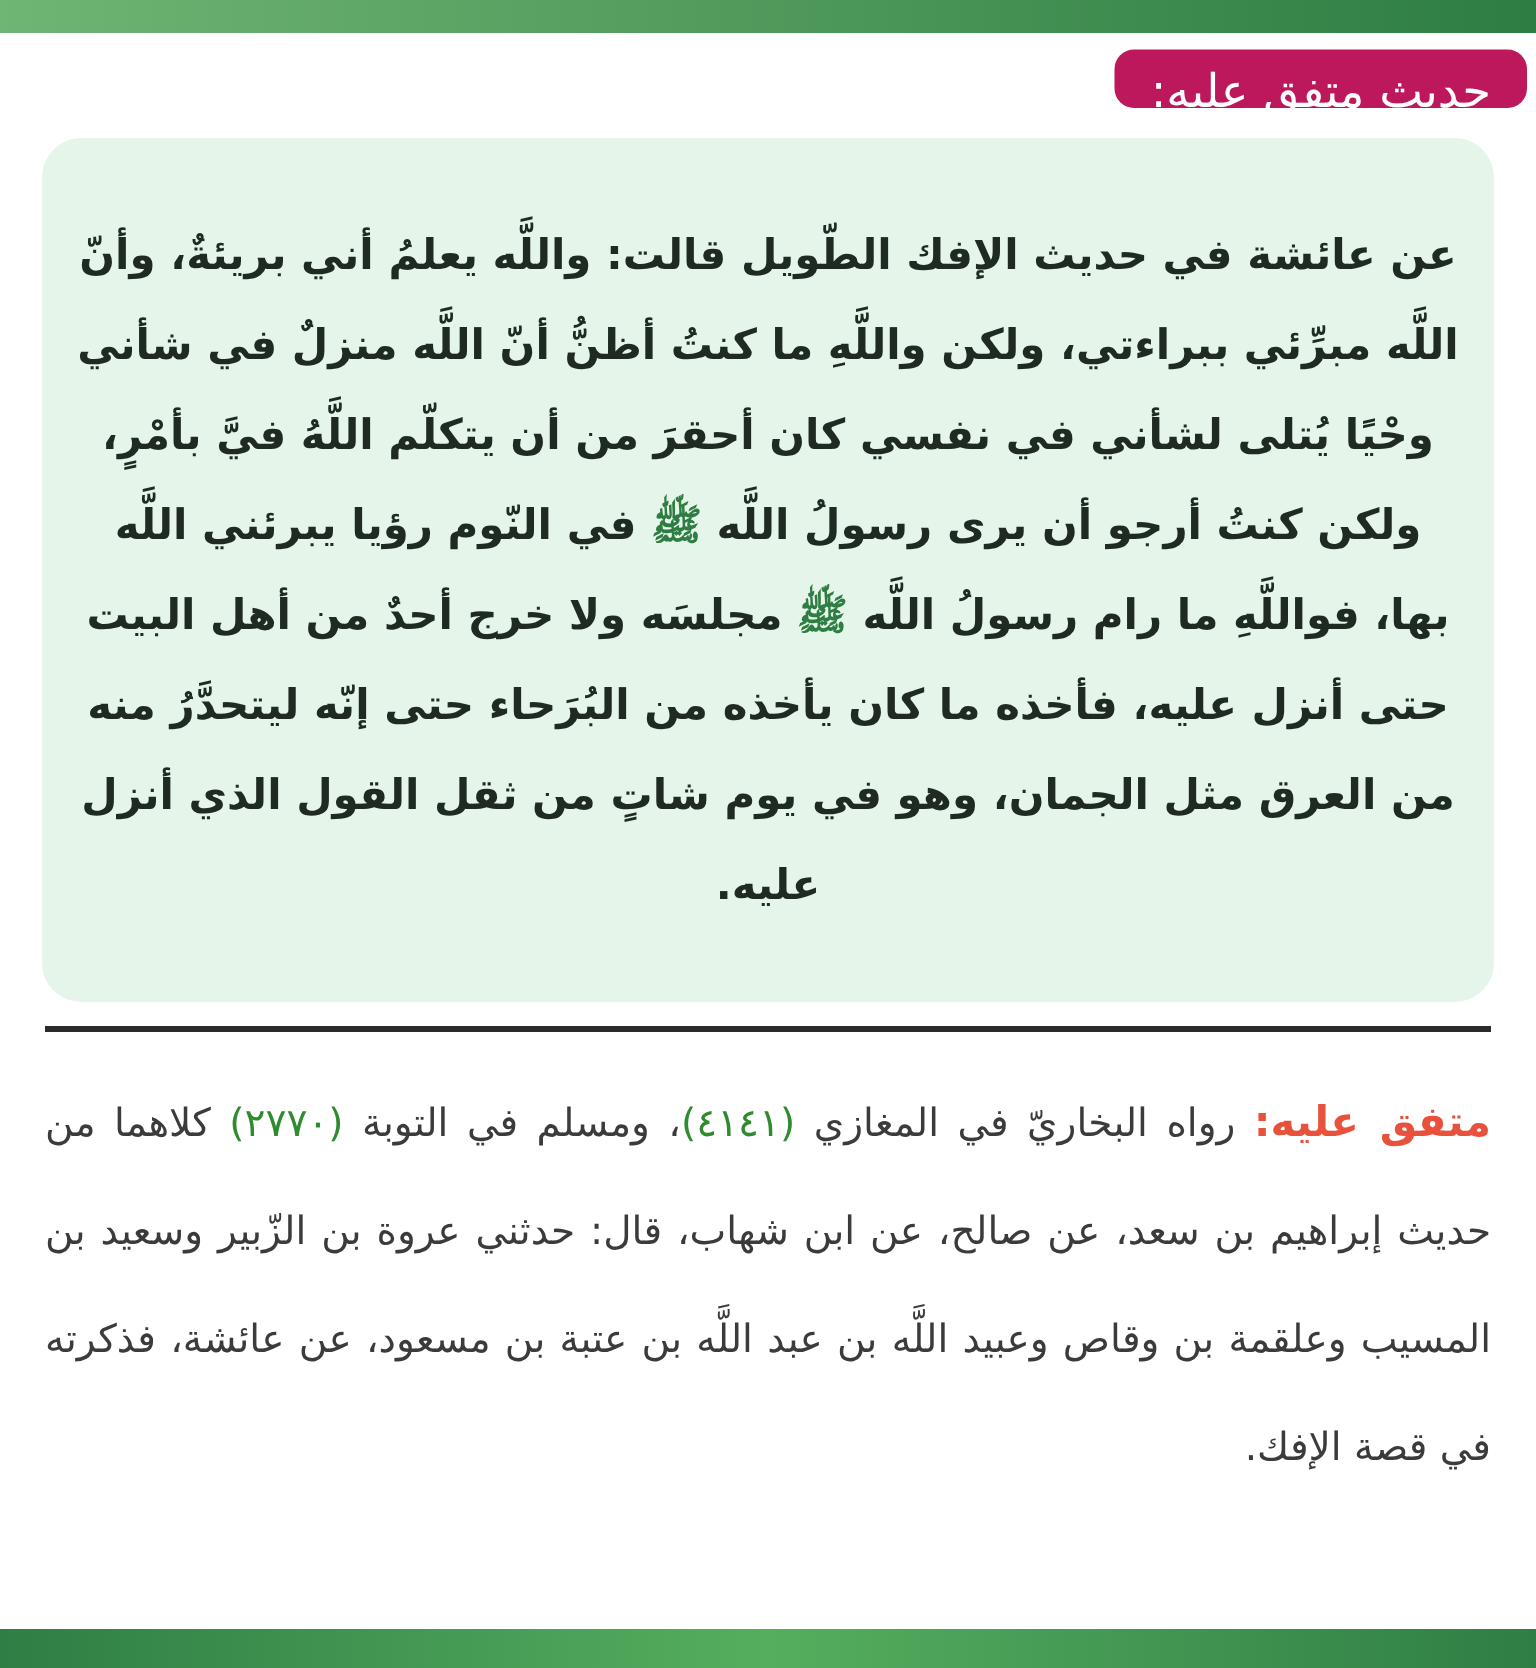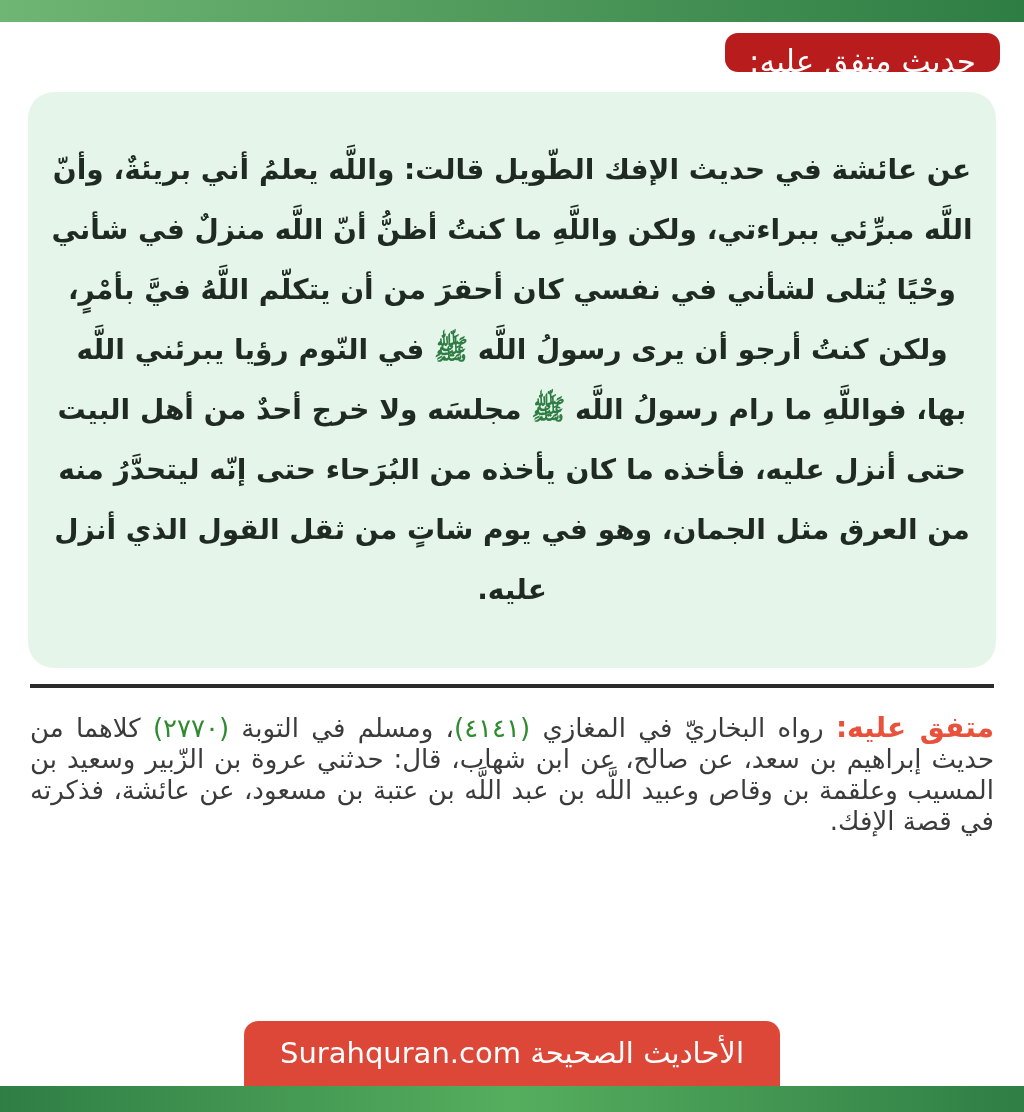--- a/index.html
+++ b/index.html
@@ -18,22 +18,22 @@
   .topbar {
     position: absolute;
     top: 0; left: 0; right: 0;
     height: 22px;
     background: linear-gradient(to right, #6fb573, #2e7d43);
   }
 
   .badge {
     position: absolute;
     top: 33px;
-    right: 24px;
-    background: #b91c1c;
+    right: 6px;
+    background: #be185d;
     color: #ffffff;
     font-size: 31px;
     line-height: 57px;
     height: 39px;
     padding: 0 24px;
     border-radius: 13px;
   }
 
   .hadith-box {
     position: absolute;
@@ -70,21 +70,21 @@
     border: none;
     border-top: 4px solid #2b2b2b;
   }
 
   .reference {
     position: absolute;
     top: 712px;
     right: 30px;
     left: 30px;
     font-size: 26px;
-    line-height: 31px;
+    line-height: 72px;
     color: #3b3b3b;
     text-align: justify;
     text-justify: inter-word;
   }
 
   .ref-lead {
     color: #e8523c;
     font-weight: bold;
     font-size: 28px;
   }
@@ -127,19 +127,16 @@
   </div>
 
   <div class="hadith-box">
     <p class="hadith-text"><span>عن عائشة في حديث الإفك الطّويل قالت: واللَّه يعلمُ أني بريئةٌ، وأنّ اللَّه مبرِّئي ببراءتي، ولكن واللَّهِ ما كنتُ أظنُّ أنّ اللَّه منزلٌ في شأني وحْيًا يُتلى لشأني في نفسي كان أحقرَ من أن يتكلّم اللَّهُ فيَّ بأمْرٍ، ولكن كنتُ أرجو أن يرى رسولُ اللَّه </span><span class="saw">ﷺ</span><span> في النّوم رؤيا يبرئني اللَّه بها، فواللَّهِ ما رام رسولُ اللَّه </span><span class="saw">ﷺ</span><span> مجلسَه ولا خرج أحدٌ من أهل البيت حتى أنزل عليه، فأخذه ما كان يأخذه من البُرَحاء حتى إنّه ليتحدَّرُ منه من العرق مثل الجمان، وهو في يوم شاتٍ من ثقل القول الذي أنزل عليه.</span></p>
   </div>
 
   <hr class="divider">
 
   <p class="reference"><span class="ref-lead">متفق عليه:</span><span> رواه البخاريّ في المغازي </span><span class="ref-num">(٤١٤١)</span><span>، ومسلم في التوبة </span><span class="ref-num">(٢٧٧٠)</span><span> كلاهما من حديث إبراهيم بن سعد، عن صالح، عن ابن شهاب، قال: حدثني عروة بن الزّبير وسعيد بن المسيب وعلقمة بن وقاص وعبيد اللَّه بن عبد اللَّه بن عتبة بن مسعود، عن عائشة، فذكرته في قصة الإفك.</span></p>
 
-  <div class="site-badge">
-    <span>الأحاديث الصحيحة Surahquran.com</span>
-  </div>
 
   <div class="bottombar"></div>
 
 </div>
 
 </body></html>

